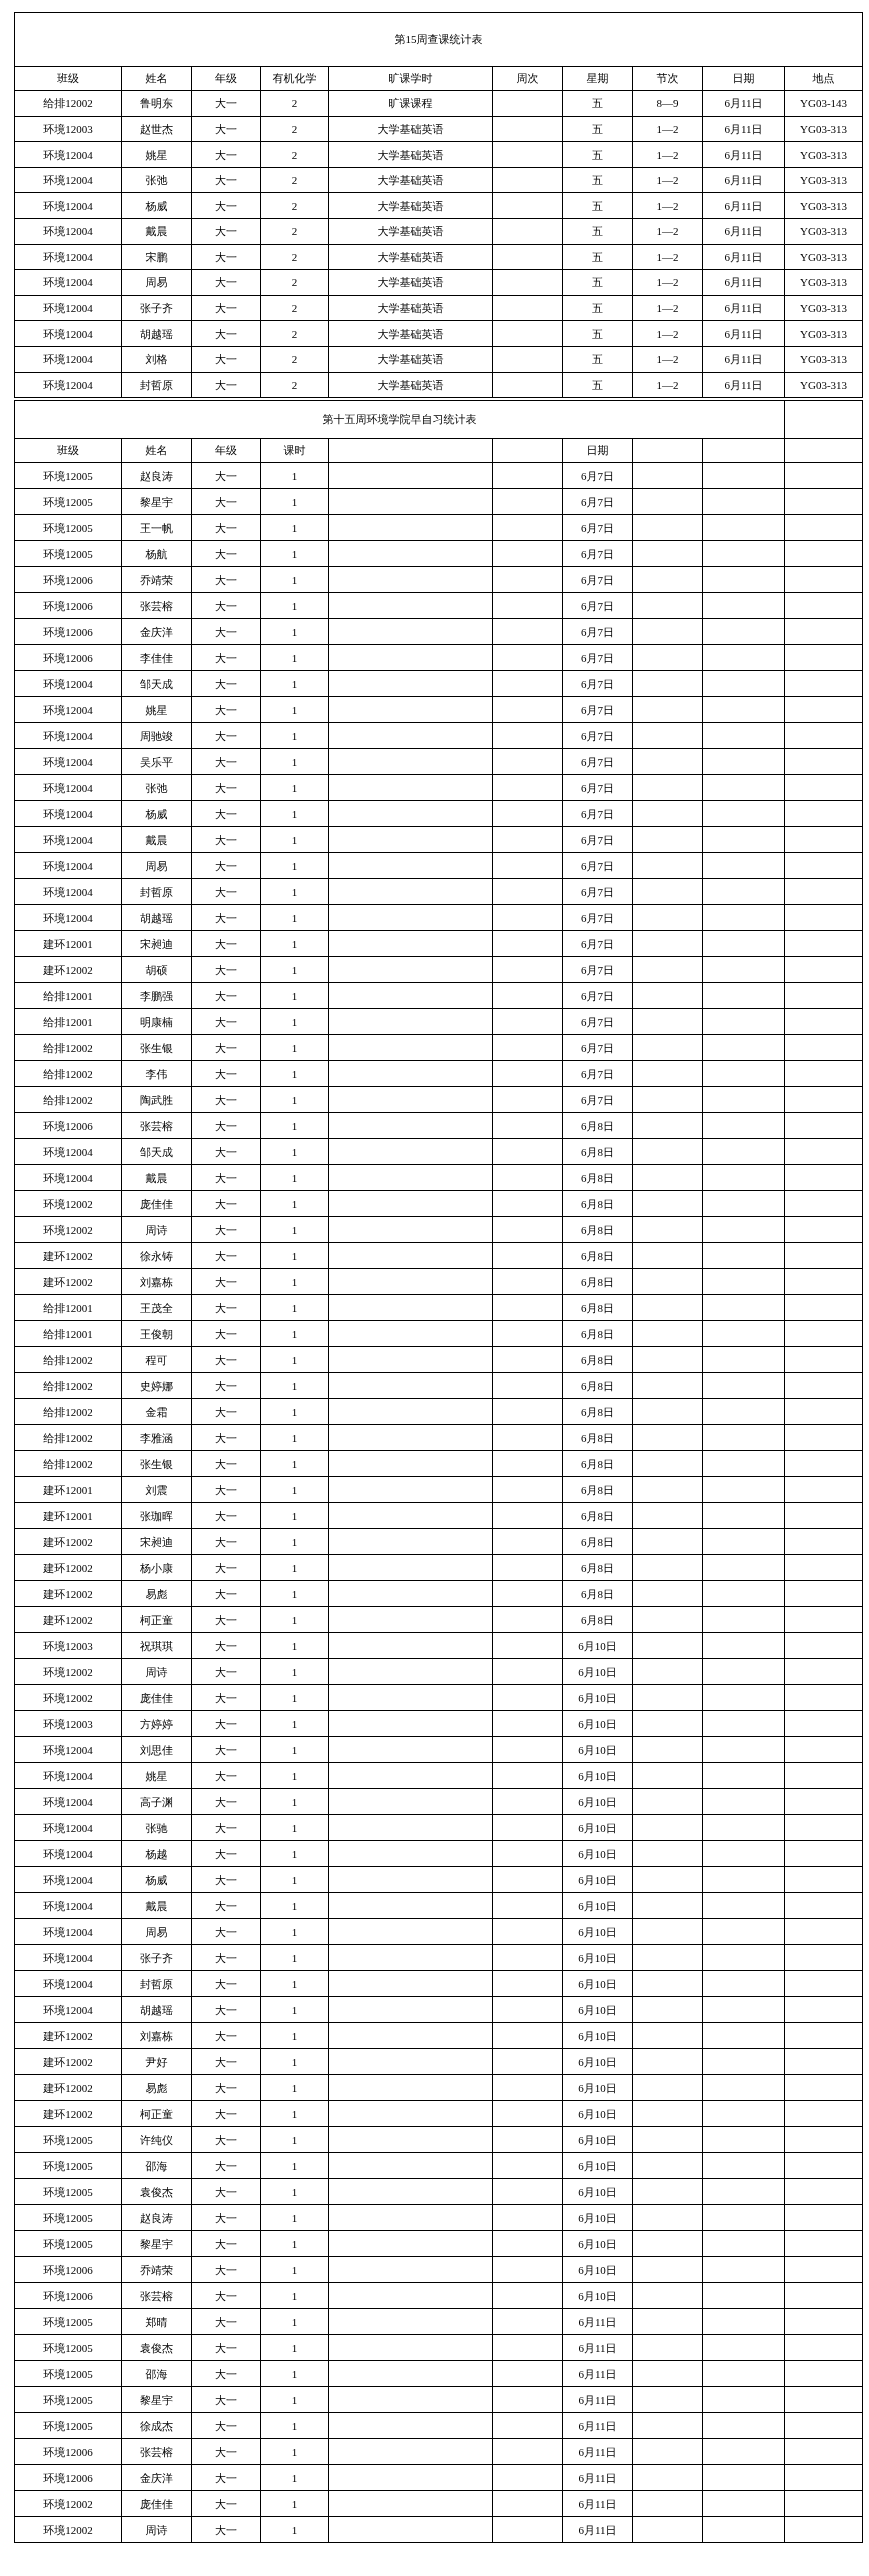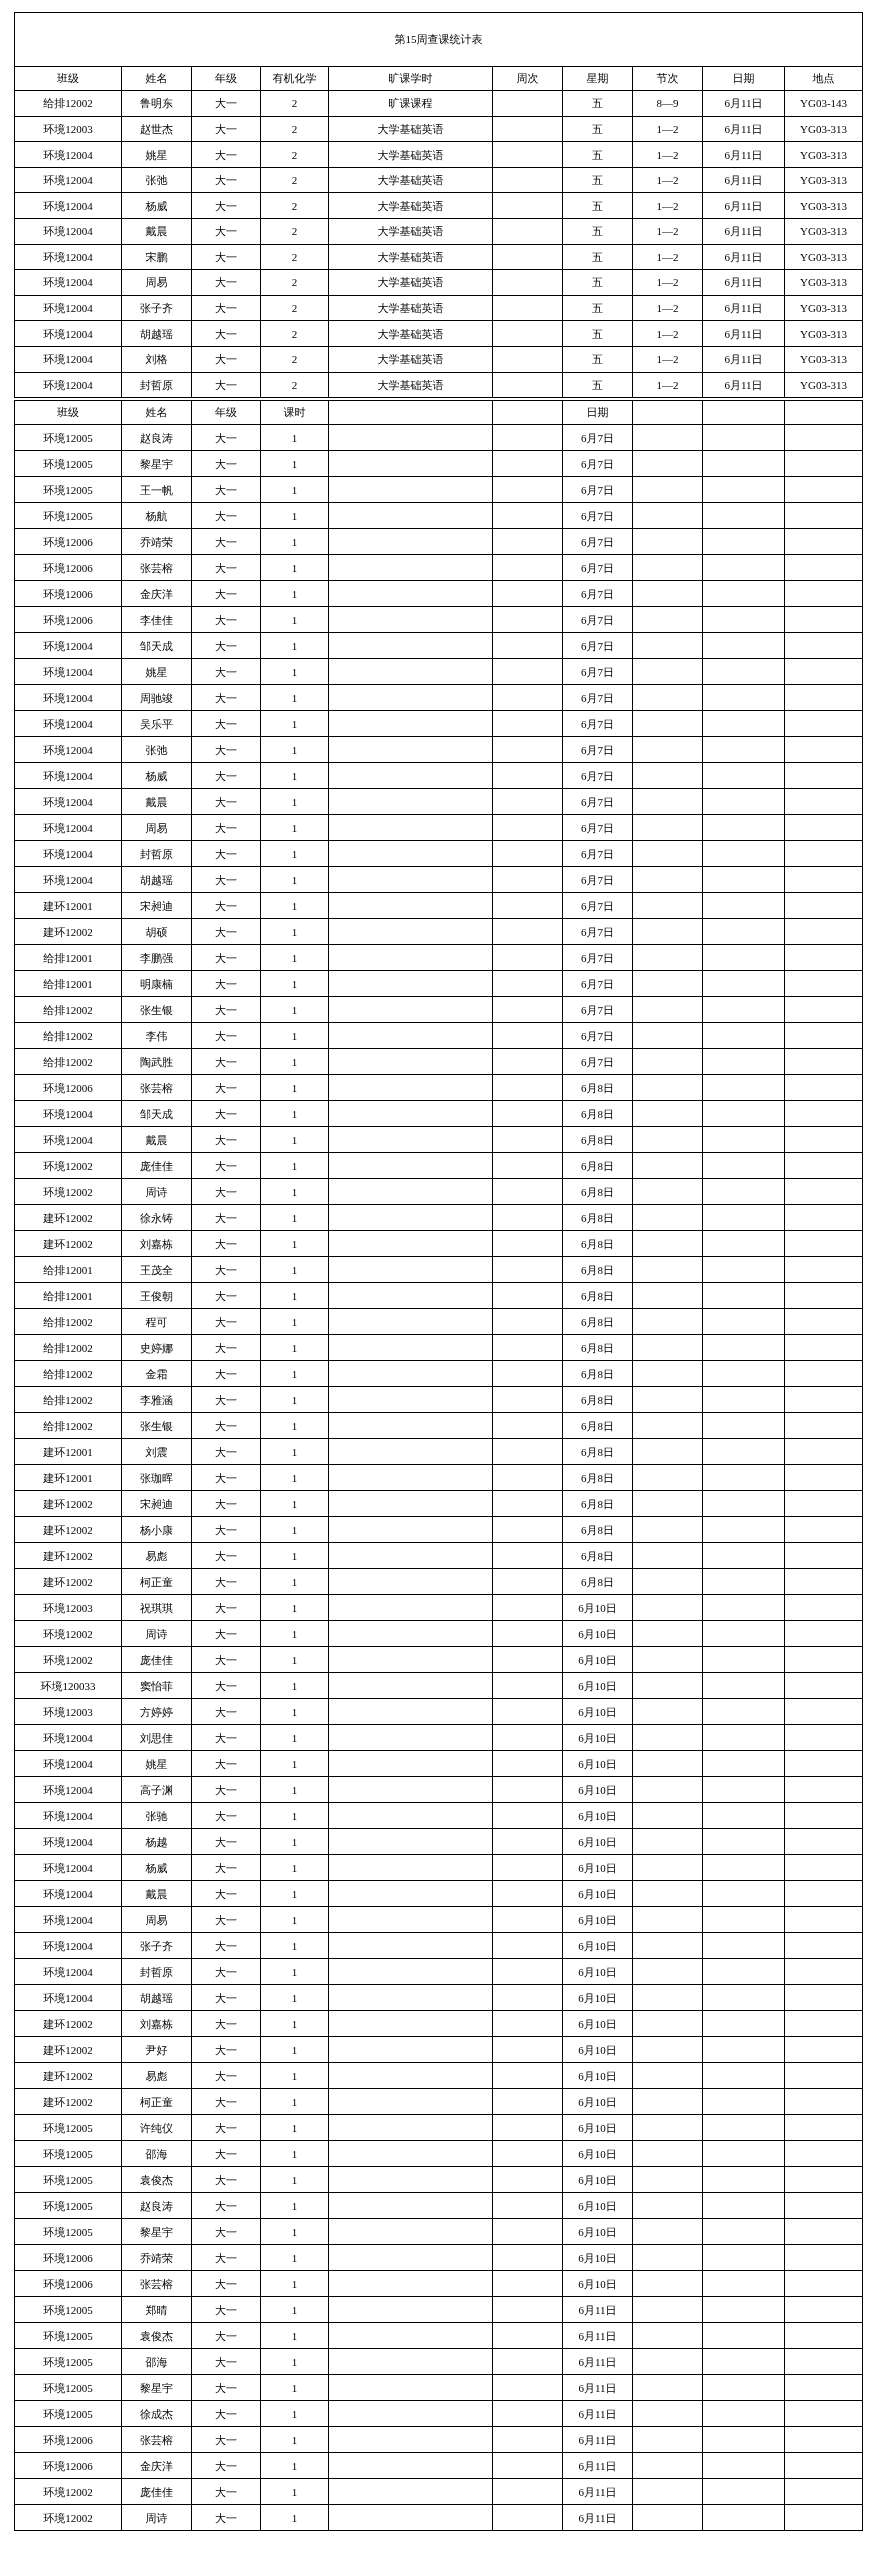--- a/index.html
+++ b/index.html
@@ -246,20 +246,24 @@
       <col style="width:68px">
         <col style="width:164px">
         <col style="width:70px">
       <col style="width:70px">
         <col style="width:70px">
         <col style="width:82px">
       <col style="width:78px">
     </colgroup>
     <thead>
       <tr>
+        <td class="t2-title-cell" colspan="9">第十五周环境学院早自习统计表</td>
+        <td class="t2-title-cell"></td>
+      </tr>
+      <tr>
         <th>班级</th>
         <th>姓名</th>
         <th>年级</th>
         <th>课时</th>
         <th></th>
         <th></th>
         <th>日期</th>
         <th></th>
         <th></th>
         <th></th>
@@ -836,32 +840,20 @@
           <td class="data">大一</td>
           <td class="data">1</td>
           <td class="data"></td>
           <td class="data"></td>
           <td class="data">6月10日</td>
           <td class="data"></td>
           <td class="data"></td>
           <td class="data"></td>
         </tr>
         <tr>
-          <td class="data">环境120033</td>
-          <td class="data">窦怡菲</td>
-          <td class="data">大一</td>
-          <td class="data">1</td>
-          <td class="data"></td>
-          <td class="data"></td>
-          <td class="data">6月10日</td>
-          <td class="data"></td>
-          <td class="data"></td>
-          <td class="data"></td>
-        </tr>
-        <tr>
           <td class="data">环境12003</td>
           <td class="data">方婷婷</td>
           <td class="data">大一</td>
           <td class="data">1</td>
           <td class="data"></td>
           <td class="data"></td>
           <td class="data">6月10日</td>
           <td class="data"></td>
           <td class="data"></td>
           <td class="data"></td>

